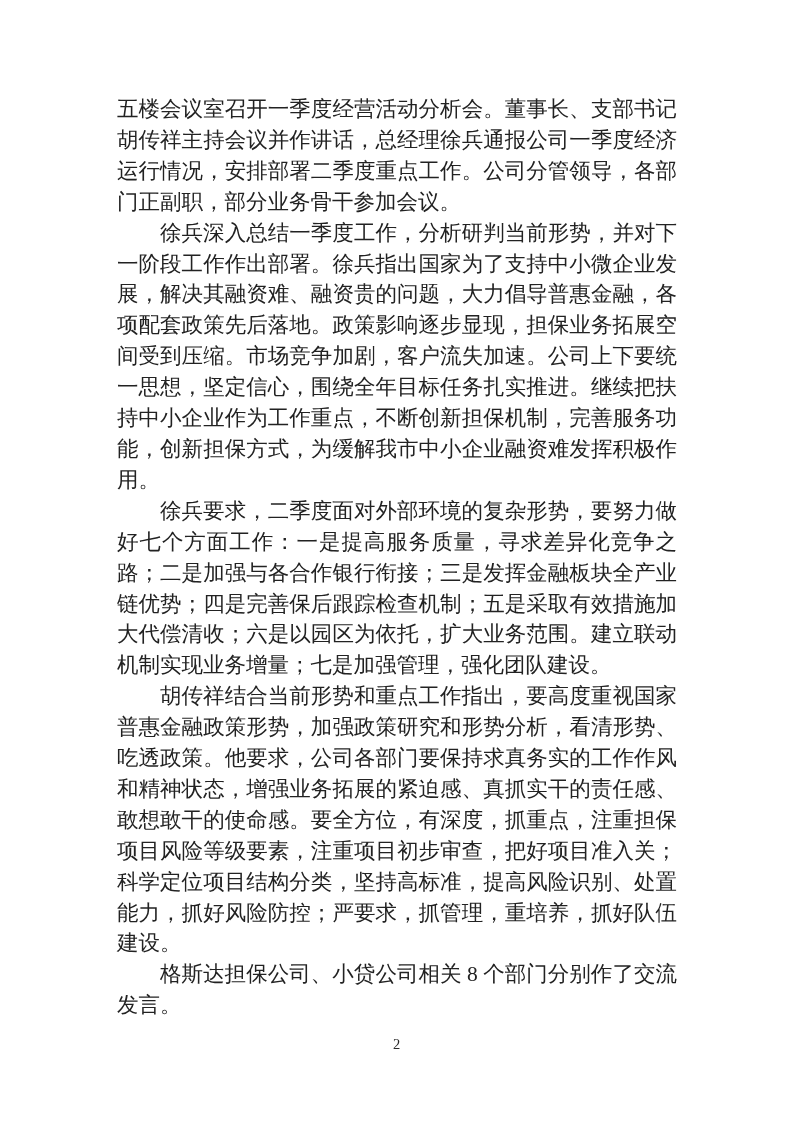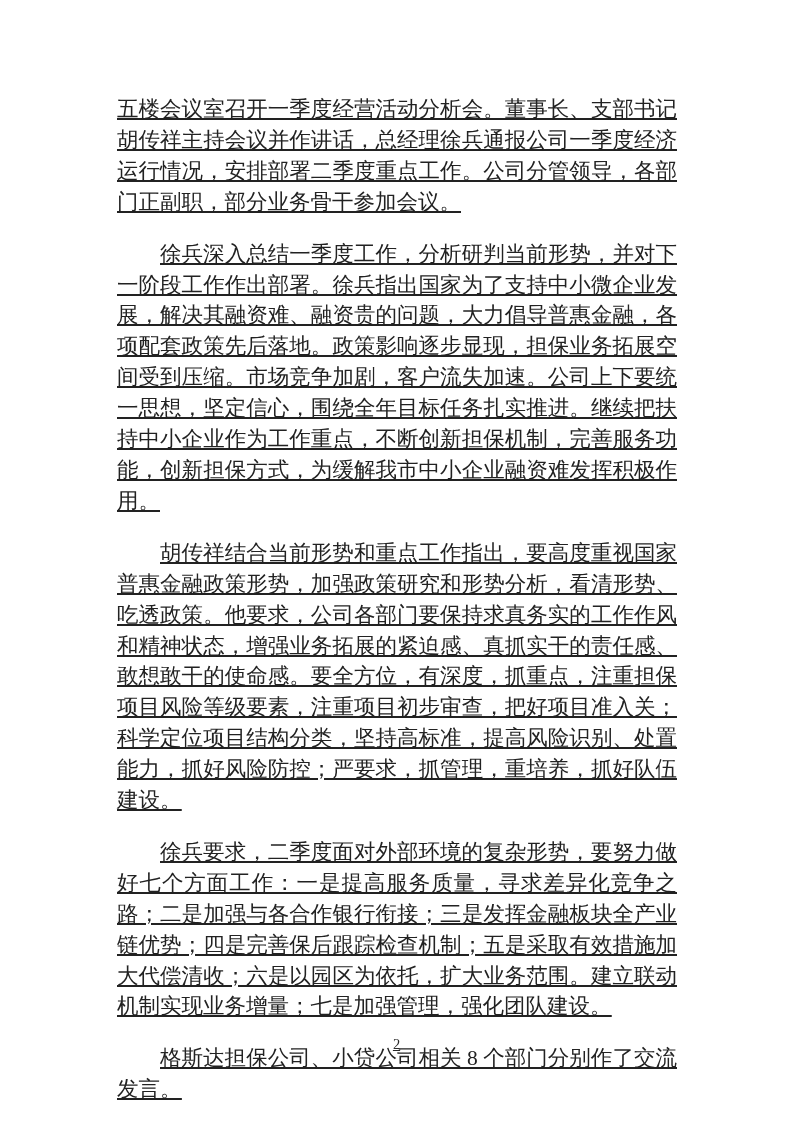--- a/index.html
+++ b/index.html
@@ -1,15 +1,15 @@
 <!DOCTYPE html>
 <html><head>
 <meta charset="utf-8">
 <style>
-  * { margin: 0; padding: 0; box-sizing: border-box; text-decoration: underline; }
+  * { margin: 0; padding: 0; box-sizing: border-box; }
   html, body {
     width: 793px;
     height: 1122px;
     background: #ffffff;
     overflow: hidden;
     font-family: "Liberation Serif", serif;
   }
   .page {
     position: relative;
     width: 793px;
@@ -26,21 +26,20 @@
     line-height: 30.9px;
     text-align: justify;
     text-justify: inter-ideograph;
     letter-spacing: 0;
   }
   .para {
     margin: 0;
   }
   .para.indent {
     text-indent: 43px;
-    margin-top: 21px;
   }
   .attribution {
     float: right;
   }
   .page-number {
     position: absolute;
     left: 0;
     right: 0;
     top: 1036px;
     text-align: center;
@@ -48,18 +47,18 @@
     color: #2a2a2a;
   }
 </style>
 </head>
 <body>
 
 <div class="page">
   <div class="text-block">
     <p class="para">五楼会议室召开一季度经营活动分析会。董事长、支部书记胡传祥主持会议并作讲话，总经理徐兵通报公司一季度经济运行情况，安排部署二季度重点工作。公司分管领导，各部门正副职，部分业务骨干参加会议。</p>
     <p class="para indent">徐兵深入总结一季度工作，分析研判当前形势，并对下一阶段工作作出部署。徐兵指出国家为了支持中小微企业发展，解决其融资难、融资贵的问题，大力倡导普惠金融，各项配套政策先后落地。政策影响逐步显现，担保业务拓展空间受到压缩。市场竞争加剧，客户流失加速。公司上下要统一思想，坚定信心，围绕全年目标任务扎实推进。继续把扶持中小企业作为工作重点，不断创新担保机制，完善服务功能，创新担保方式，为缓解我市中小企业融资难发挥积极作用。</p>
+    <p class="para indent">徐兵要求，二季度面对外部环境的复杂形势，要努力做好七个方面工作：一是提高服务质量，寻求差异化竞争之路；二是加强与各合作银行衔接；三是发挥金融板块全产业链优势；四是完善保后跟踪检查机制；五是采取有效措施加大代偿清收；六是以园区为依托，扩大业务范围。建立联动机制实现业务增量；七是加强管理，强化团队建设。</p>
     <p class="para indent">胡传祥结合当前形势和重点工作指出，要高度重视国家普惠金融政策形势，加强政策研究和形势分析，看清形势、吃透政策。他要求，公司各部门要保持求真务实的工作作风和精神状态，增强业务拓展的紧迫感、真抓实干的责任感、敢想敢干的使命感。要全方位，有深度，抓重点，注重担保项目风险等级要素，注重项目初步审查，把好项目准入关；科学定位项目结构分类，坚持高标准，提高风险识别、处置能力，抓好风险防控；严要求，抓管理，重培养，抓好队伍建设。</p>
-    <p class="para indent">徐兵要求，二季度面对外部环境的复杂形势，要努力做好七个方面工作：一是提高服务质量，寻求差异化竞争之路；二是加强与各合作银行衔接；三是发挥金融板块全产业链优势；四是完善保后跟踪检查机制；五是采取有效措施加大代偿清收；六是以园区为依托，扩大业务范围。建立联动机制实现业务增量；七是加强管理，强化团队建设。</p>
     <p class="para indent"><span>格斯达担保公司、小贷公司相关 8 个部门分别作了交流发言。</span></p>
   </div>
   <div class="page-number">2</div>
 </div>
 
 </body></html>

